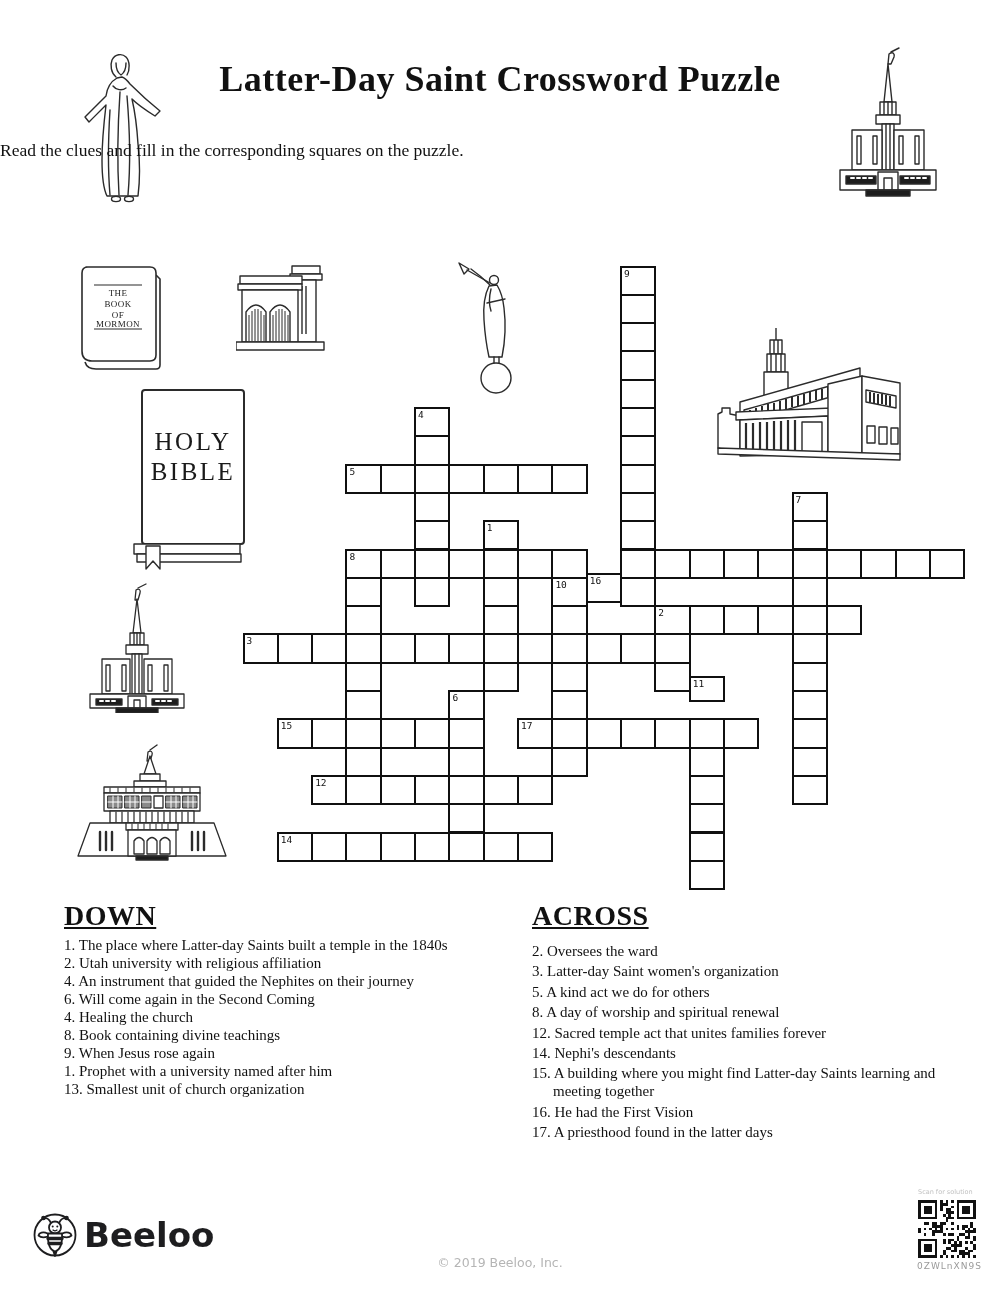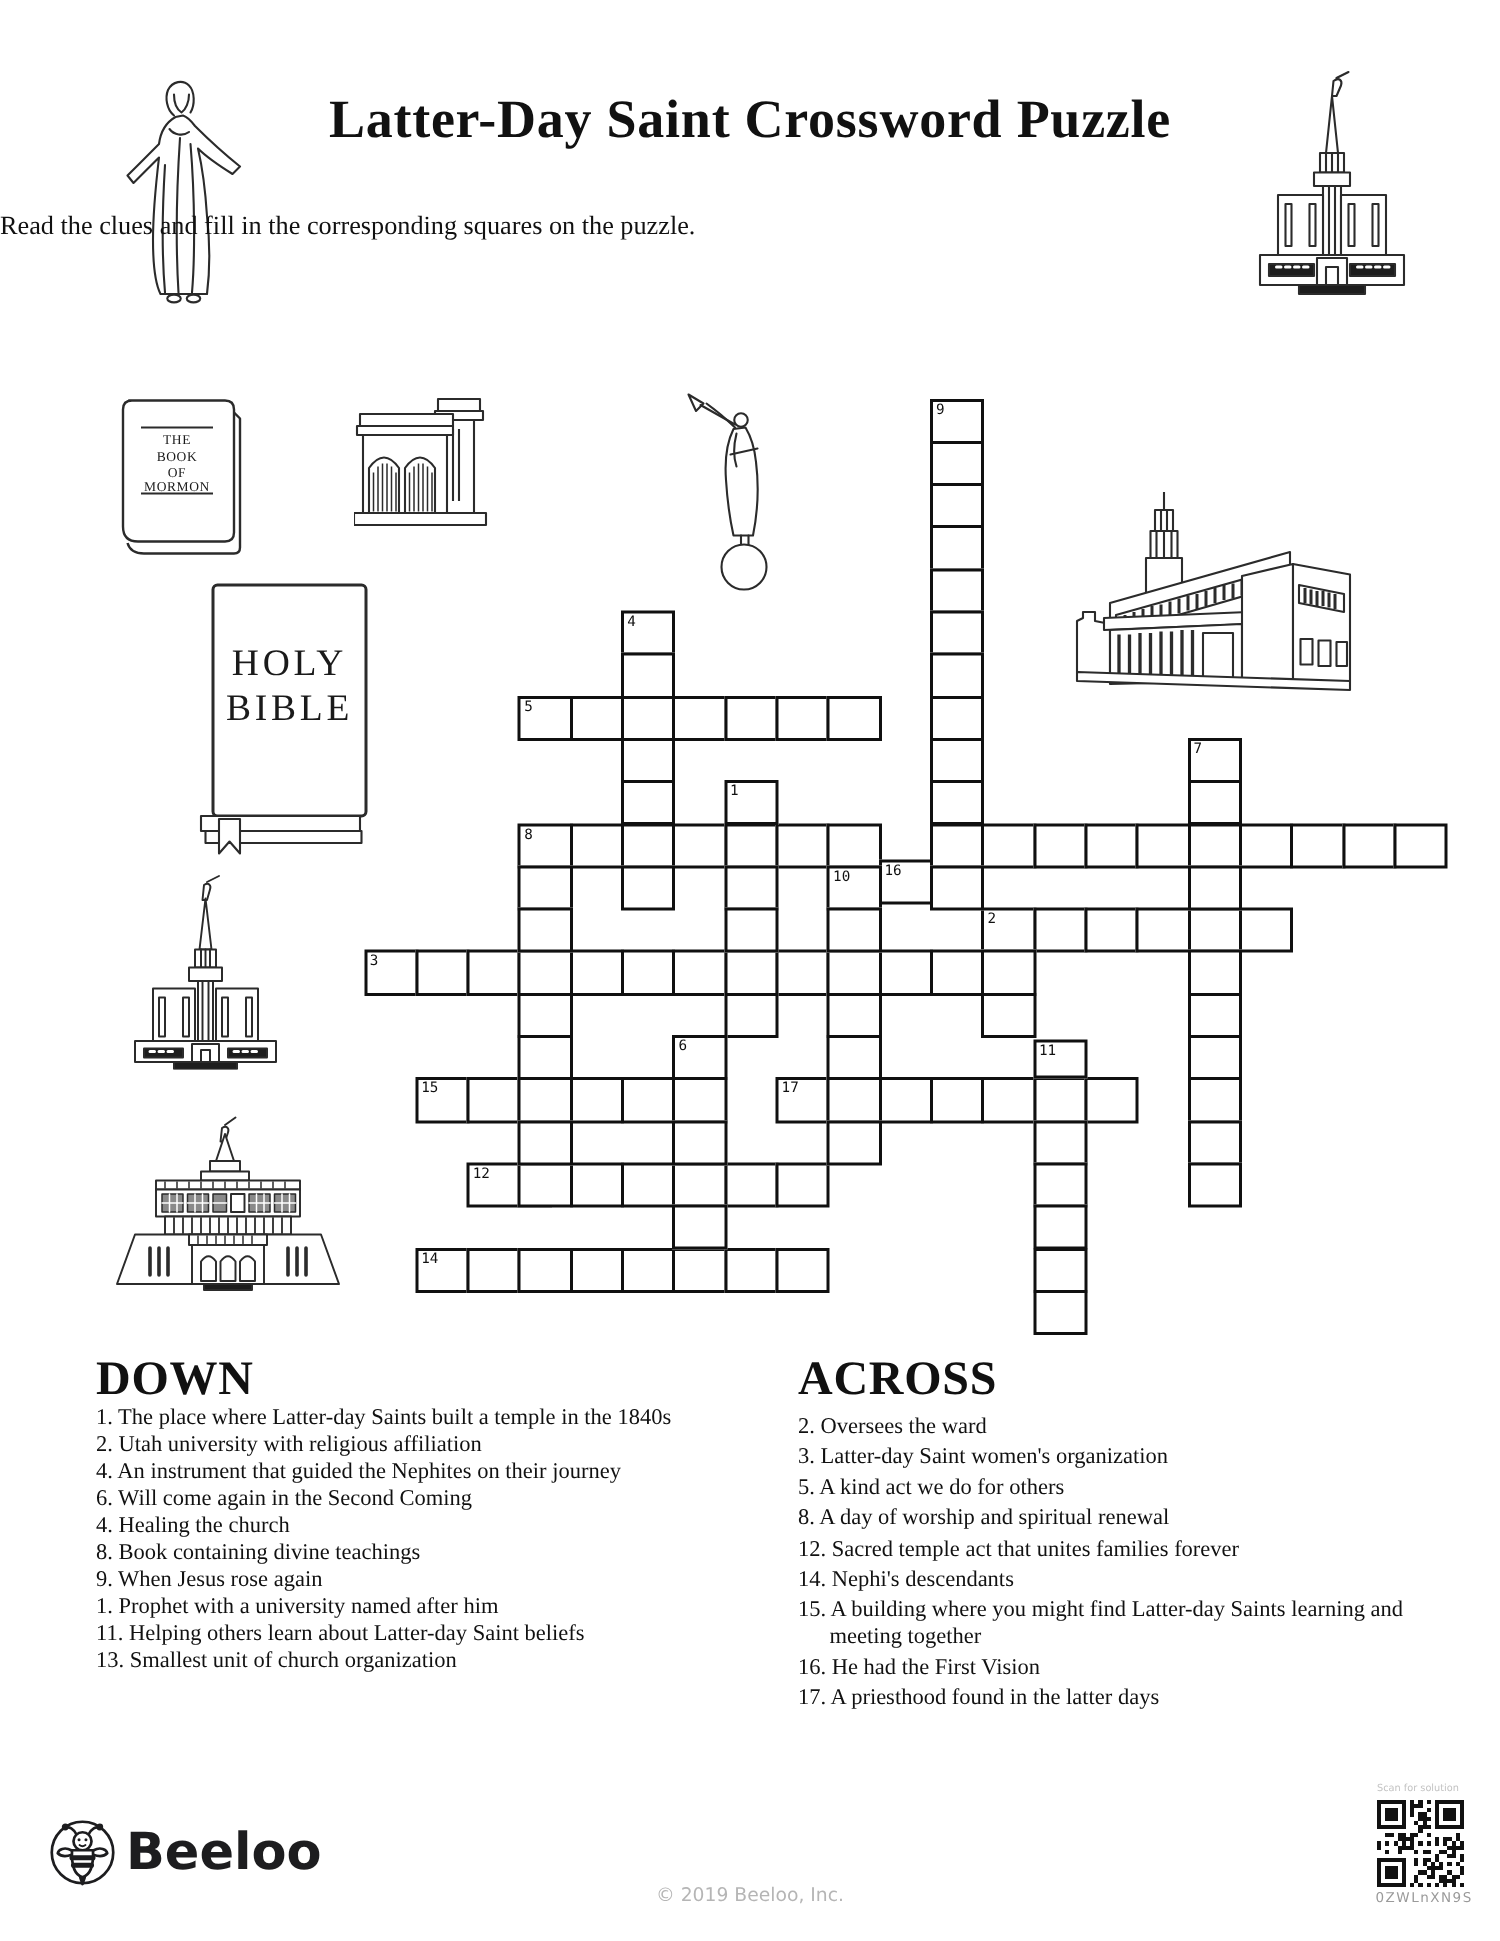--- a/index.html
+++ b/index.html
@@ -18,21 +18,21 @@
   .subtitle{position:absolute;left:0;right:0;top:140px;text-align:left;
     font-size:17.5px;}
 
   
   .grid{position:absolute;}
   .cell{position:absolute;box-sizing:border-box;border:2px solid #101010;background:#fff;}
   .cnum{position:absolute;top:0px;left:2px;
     font-family:"DejaVu Sans Mono",monospace;font-size:9.5px;line-height:11px;color:#111;}
 
   
-  .clue-head{position:absolute;font-size:32px;font-weight:700;letter-spacing:.5px;}
+  .clue-head{position:absolute;font-size:28px;font-weight:700;letter-spacing:.5px;text-decoration:underline;}
   .clue-list{position:absolute;font-size:15px;line-height:18px;}
   .clue{padding-left:21px;text-indent:-21px;}
   .clue-list.sp .clue{margin-bottom:2.4px;}
 
   
   .brand-text{position:absolute;left:84px;top:1215px;
     font-family:"DejaVu Sans",sans-serif;font-weight:bold;font-size:34px;color:#1d1d1f;}
   .copyright{position:absolute;left:0;right:0;top:1255px;text-align:center;
     font-family:"DejaVu Sans",sans-serif;font-size:12.5px;color:#b5b5b5;}
   .qr-label{position:absolute;left:918px;top:1188px;width:60px;
@@ -355,41 +355,40 @@
       <div class="cell" style="left: 377.52px; top: 226.4px; width: 36.32px; height: 30.3px;"></div>
       <div class="cell" style="left: 377.52px; top: 254.7px; width: 36.32px; height: 30.3px;"></div>
       <div class="cell" style="left: 377.52px; top: 311.3px; width: 36.32px; height: 30.3px;"></div>
       <div class="cell" style="left: 308.88px; top: 311.3px; width: 36.32px; height: 30.3px;">
         <span class="cnum">10</span>
       </div>
       <div class="cell" style="left: 308.88px; top: 339.6px; width: 36.32px; height: 30.3px;"></div>
       <div class="cell" style="left: 308.88px; top: 396.2px; width: 36.32px; height: 30.3px;"></div>
       <div class="cell" style="left: 308.88px; top: 424.5px; width: 36.32px; height: 30.3px;"></div>
       <div class="cell" style="left: 308.88px; top: 481.1px; width: 36.32px; height: 30.3px;"></div>
-      <div class="cell" style="left: 446.16px; top: 427px; width: 36.32px; height: 26px;">
+      <div class="cell" style="left: 446.16px; top: 410px; width: 36.32px; height: 26px;">
         <span class="cnum">11</span>
       </div>
       <div class="cell" style="left: 446.16px; top: 481.1px; width: 36.32px; height: 30.3px;"></div>
       <div class="cell" style="left: 446.16px; top: 509.4px; width: 36.32px; height: 30.3px;"></div>
       <div class="cell" style="left: 446.16px; top: 537.7px; width: 36.32px; height: 30.3px;"></div>
       <div class="cell" style="left: 446.16px; top: 566px; width: 36.32px; height: 30.3px;"></div>
       <div class="cell" style="left: 446.16px; top: 594.3px; width: 36.32px; height: 30.3px;"></div>
     </div>
 
   <div class="clue-head" style="left:64px;top:900px">DOWN</div>
   <div class="clue-list" style="left:64px;top:936px;width:396px">
       <div class="clue">1. The place where Latter-day Saints built a temple in the 1840s</div>
       <div class="clue">2. Utah university with religious affiliation</div>
       <div class="clue">4. An instrument that guided the Nephites on their journey</div>
       <div class="clue">6. Will come again in the Second Coming</div>
       <div class="clue">4. Healing the church</div>
       <div class="clue">8. Book containing divine teachings</div>
       <div class="clue">9. When Jesus rose again</div>
       <div class="clue">1. Prophet with a university named after him</div>
-      <div class="clue">11. Helping others learn about Latter-day Saint beliefs</div>
       <div class="clue">13. Smallest unit of church organization</div>
     </div>
 
   <div class="clue-head" style="left:532px;top:900px">ACROSS</div>
   <div class="clue-list sp" style="left:532px;top:942px;width:404px">
       <div class="clue">2. Oversees the ward</div>
       <div class="clue">3. Latter-day Saint women's organization</div>
       <div class="clue">5. A kind act we do for others</div>
       <div class="clue">8. A day of worship and spiritual renewal</div>
       <div class="clue">12. Sacred temple act that unites families forever</div>

